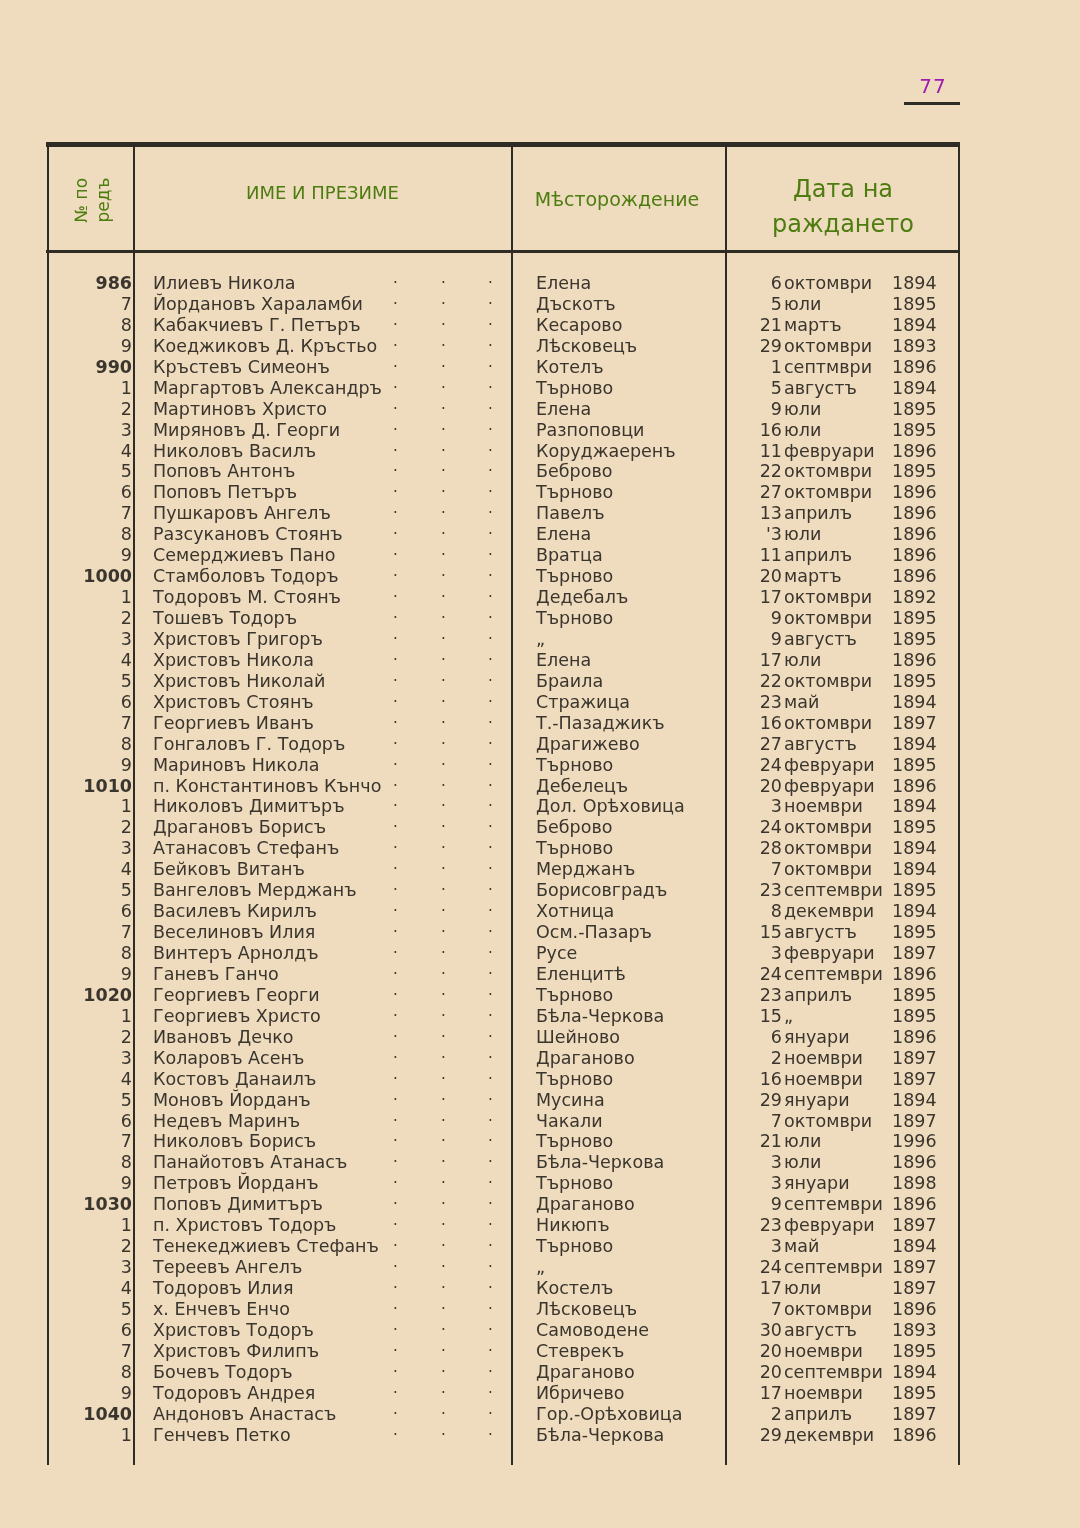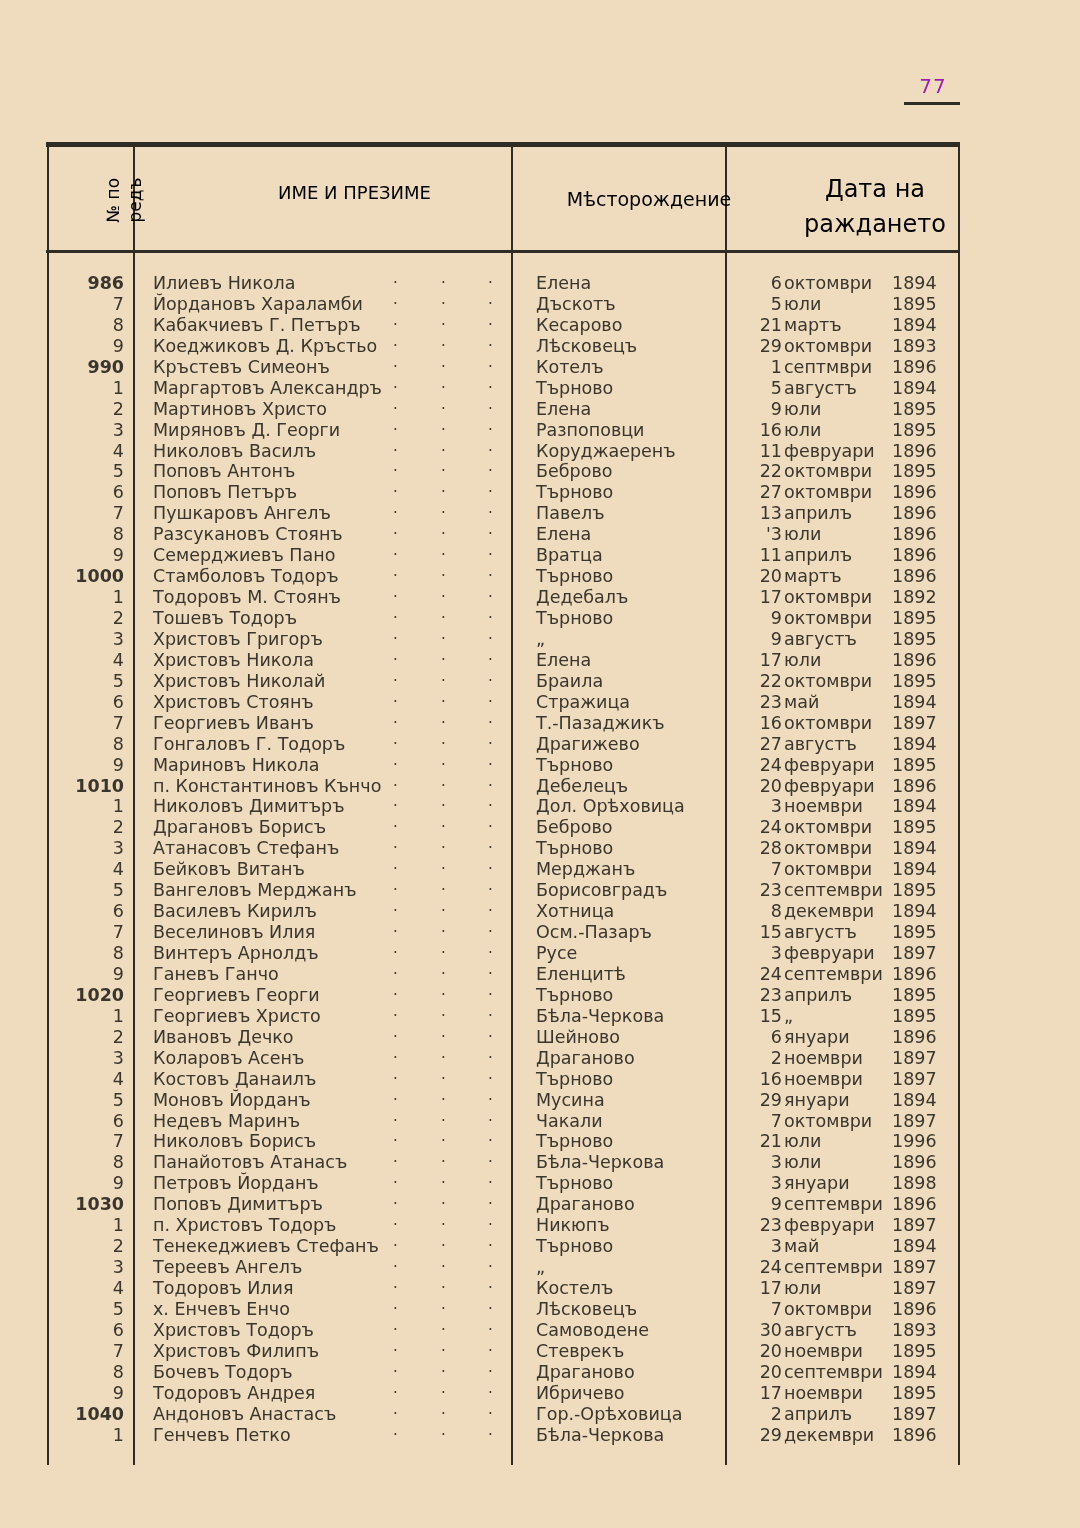--- a/index.html
+++ b/index.html
@@ -25,21 +25,21 @@
     background: #2f2b25;
   }
   .header-rule {
     position: absolute; left: 46px; top: 250px; width: 914px; height: 3px;
     background: #2f2b25;
   }
   .vline {
     position: absolute; width: 2px; background: #2f2b25;
   }
   .hdr {
-    position: absolute; text-align: center; color: #000000; margin-left: 32px;
+    position: absolute; text-align: center; color: #4d7c0f;
   }
   .hdr-no {
     left: 50px; top: 150px; width: 84px; height: 100px;
   }
   .hdr-no .rot {
     position: absolute; left: 50%; top: 50%;
     transform: translate(-50%,-50%) rotate(-90deg);
     font-size: 17px; line-height: 22px; white-space: nowrap; text-align: left;
   }
   .hdr-name { left: 134px; top: 182px; width: 377px; font-size: 18px; }
@@ -47,21 +47,21 @@
   .hdr-date { left: 727px; top: 172px; width: 232px; font-size: 24px; line-height: 35px; }
 
   .rows {
     position: absolute; left: 50px; top: 273px; width: 910px;
   }
   .row {
     position: relative; height: 20.95px; font-size: 17.5px; line-height: 21px;
     white-space: nowrap;
   }
   .row span { position: absolute; top: 0; }
-  .c-no { left: 8px; width: 66px; text-align: right; }
+  .c-no { left: 16px; width: 66px; text-align: right; }
   .c-no.bold { font-weight: bold; }
   .c-name { left: 103px; }
   .dot { color: #3a352d; font-size: 15px; }
   .d1 { left: 343px; } .d2 { left: 391px; } .d3 { left: 438px; }
   .c-place { left: 486px; }
   .c-day { left: 700px; width: 32px; text-align: right; }
   .c-month { left: 734px; }
   .c-year { left: 842px; }
 </style>
 </head>

